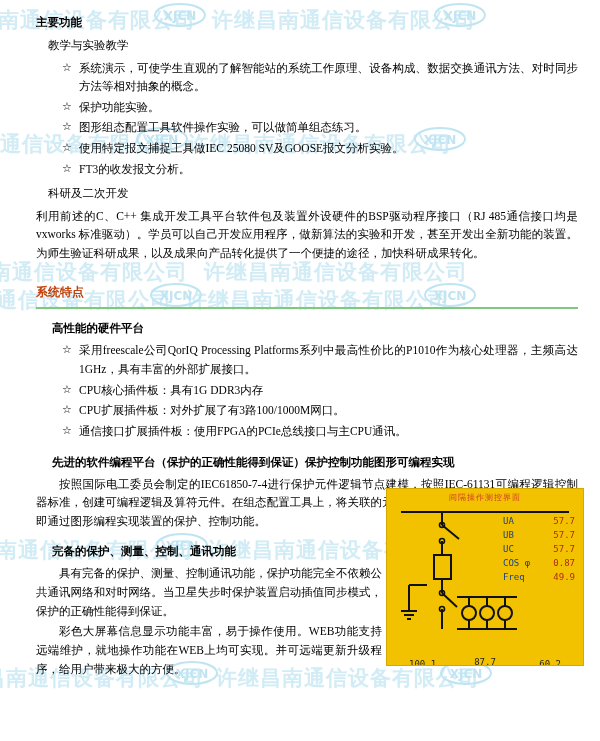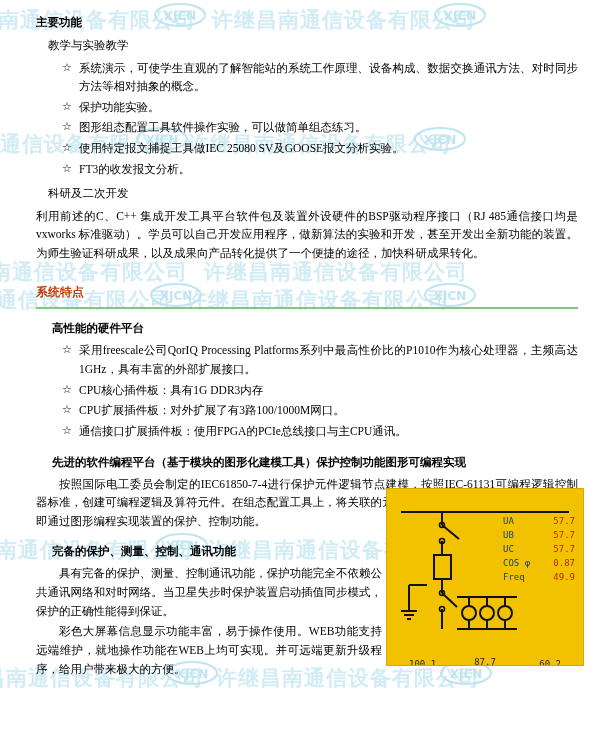--- a/index.html
+++ b/index.html
@@ -277,31 +277,32 @@
   <div class="section-rule"></div>
 
   <div class="feat-head">高性能的硬件平台</div>
   <ul class="star-list">
     <li><span class="star">☆</span><span>采用freescale公司QorIQ Processing Platforms系列中最高性价比的P1010作为核心处理器，主频高达1GHz，具有丰富的外部扩展接口。</span></li>
     <li><span class="star">☆</span><span>CPU核心插件板：具有1G DDR3内存</span></li>
     <li><span class="star">☆</span><span>CPU扩展插件板：对外扩展了有3路100/1000M网口。</span></li>
     <li><span class="star">☆</span><span>通信接口扩展插件板：使用FPGA的PCIe总线接口与主CPU通讯。</span></li>
   </ul>
 
-  <div class="feat-head sp">先进的软件编程平台（基于模块的图形化建模工具）保护控制功能图形可编程实现</div>
+  <div class="feat-head sp">先进的软件编程平台（保护的正确性能得到保证）保护控制功能图形可编程实现</div>
   <p class="body-indent">按照国际电工委员会制定的IEC61850-7-4进行保护元件逻辑节点建模，按照IEC-61131可编程逻辑控制器标准，创建可编程逻辑及算符元件。在组态配置工具上，将关联的元件用图形连线的方式建立连接关系，即通过图形编程实现装置的保护、控制功能。</p>
 
   <div class="feat-head sp">完备的保护、测量、控制、通讯功能</div>
   <p class="body-indent" style="padding-right:196px;">具有完备的保护、测量、控制通讯功能，保护功能完全不依赖公共通讯网络和对时网络。当卫星失步时保护装置启动插值同步模式，保护的正确性能得到保证。</p>
 
   <p class="body-indent" style="padding-right:196px;">彩色大屏幕信息显示功能丰富，易于操作使用。WEB功能支持远端维护，就地操作功能在WEB上均可实现。并可远端更新升级程序，给用户带来极大的方便。</p>
 
 </div>
 
 <div class="hmi">
+  <div class="hmi-title">间隔操作测控界面</div>
   <div class="hmi-bus"></div>
 
   <svg class="hmi-svg" width="196" height="176" viewBox="0 0 196 176">
 
     <line x1="55" y1="22" x2="55" y2="36" stroke="#111" stroke-width="2"></line>
     <line x1="55" y1="36" x2="72" y2="50" stroke="#111" stroke-width="2"></line>
     <circle cx="55" cy="36" r="2.5" fill="none" stroke="#111" stroke-width="1.6"></circle>
     <line x1="55" y1="52" x2="55" y2="66" stroke="#111" stroke-width="2"></line>
     <circle cx="55" cy="52" r="2.5" fill="none" stroke="#111" stroke-width="1.6"></circle>
 

